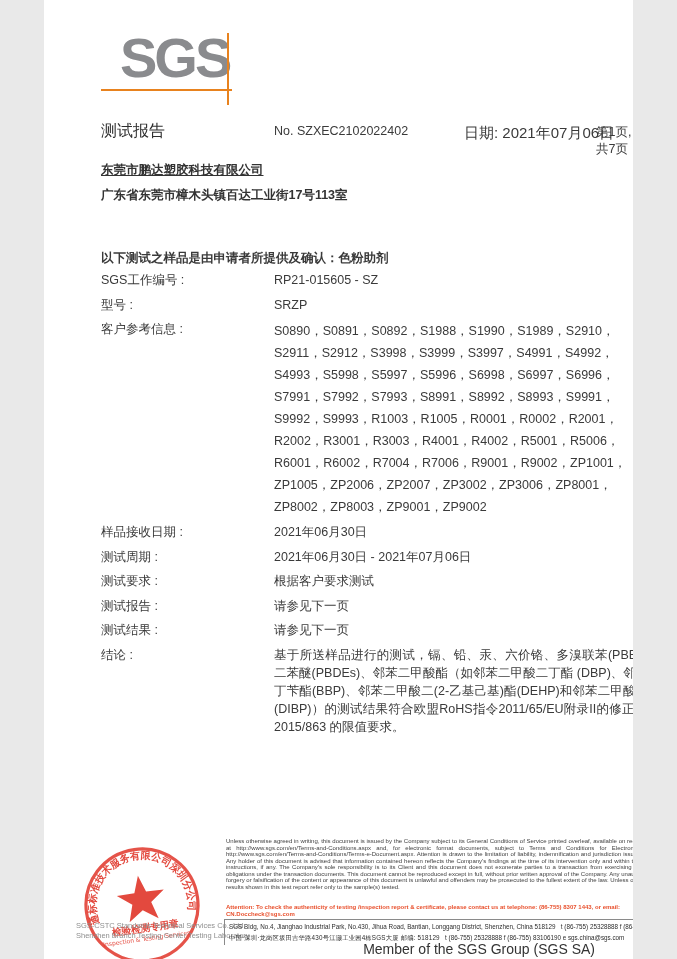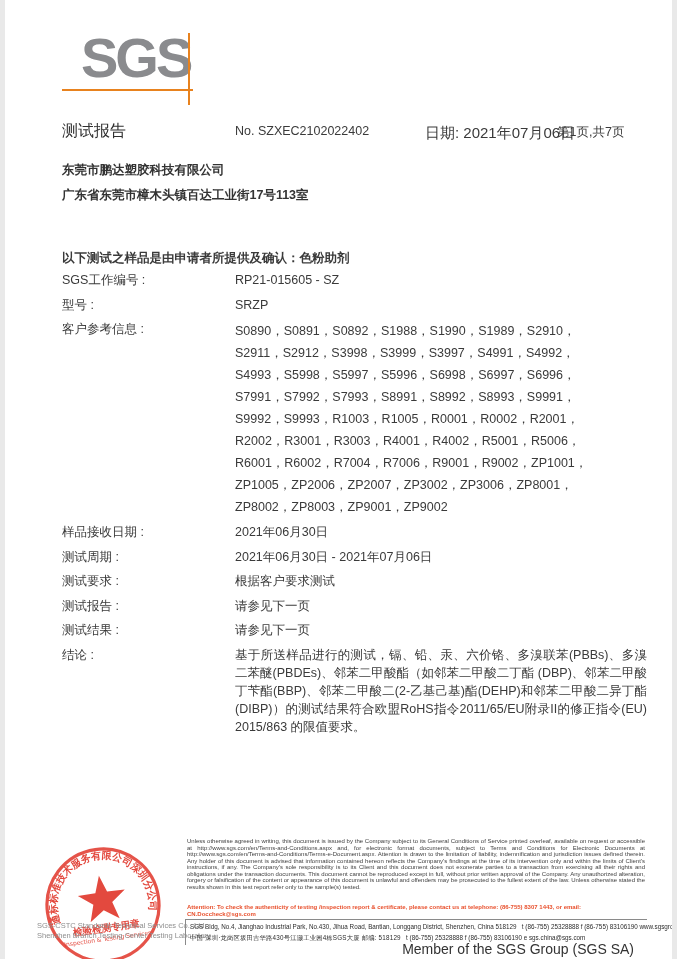--- a/index.html
+++ b/index.html
@@ -1,40 +1,40 @@
 <!DOCTYPE html>
 <html><head>
 <meta charset="utf-8">
 <style>
   * { margin:0; padding:0; box-sizing:border-box; }
   html,body { background:#e9e9e9; }
   .page {
     position:relative;
-    width:667px; height:959px;
+    width:589px; height:959px;
     margin:0 auto;
     background:#ffffff;
     font-family:"Liberation Sans","DejaVu Sans",sans-serif;
     color:#3a3a3a;
     overflow:hidden;
   }
   
   .logo-text {
     position:absolute; left:76px; top:30px;
     font-size:56px; font-weight:700; letter-spacing:-3px;
     color:#8a8b8e; line-height:1;
   }
   .logo-hline { position:absolute; left:57px; top:89px; width:131px; height:2px; background:#e8821e; }
   .logo-vline { position:absolute; left:183px; top:33px; width:2px; height:72px; background:#e8821e; }
   
   .doc-title { position:absolute; left:57px; top:121px; font-size:16px; font-weight:400; color:#2f2f2f; }
   .report-no { position:absolute; left:230px; top:124px; font-size:12.5px; }
   .report-date { position:absolute; left:420px; top:124px; font-size:15px; }
   .page-no { position:absolute; left:552px; top:124px; font-size:12.5px; }
   
-  .company { position:absolute; left:57px; top:162px; font-size:12.5px; font-weight:700; color:#333; }
+  .company { position:absolute; left:57px; top:162px; font-size:12.5px; font-weight:700; color:#333;text-decoration:underline; }
   .company-addr { position:absolute; left:57px; top:187px; font-size:12.5px; font-weight:700; color:#333; }
   
   .sample-statement { position:absolute; left:57px; top:250px; font-size:12.5px;font-weight:bold; }
   
   .info { position:absolute; left:57px; top:271px; width:585px; }
   .row { display:flex; margin-bottom:5px; line-height:19.5px; font-size:12.5px; }
   .row .label { width:173px; flex:0 0 173px; }
   .row .value { flex:1; }
   .ref-line { line-height:22px; font-size:12.5px; }
   .conclusion-text { line-height:18px; text-align:justify; }

